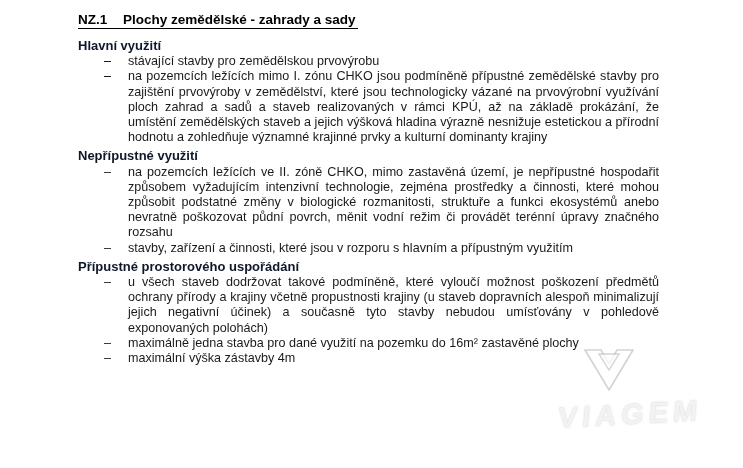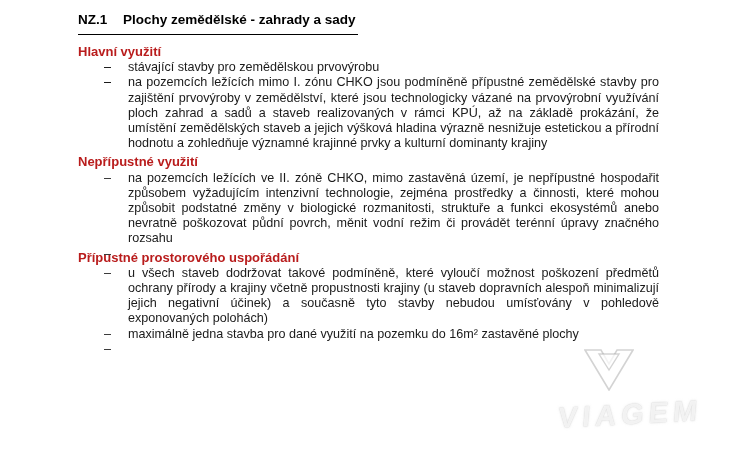--- a/index.html
+++ b/index.html
@@ -18,27 +18,27 @@
   .content {
     position: absolute;
     left: 78px; top: 12px;
     width: 581px;
     color: #191919;
   }
   .doc-title { margin: 0 0 9px 0; font-size: 13.5px; font-weight: 700; color: #000; }
   .title-underline {
     display: inline-block;
     border-bottom: 1.6px solid #000;
-    padding-bottom: 7px;
+    padding-bottom: 1px;
     padding-right: 2px;
   }
   .title-num { display: inline-block; width: 45px; }
   .doc-section { margin: 0; }
   .sec-heading {
-    font-size: 13px; font-weight: 700; color: #b91c1c;
+    font-size: 13px; font-weight: 700; color: #0f172a;
     margin: 3px 0 1px 0;
     line-height: 15.2px;
   }
   .sec-list { list-style: none; margin: 0; padding: 0; }
   .sec-item {
     position: relative;
     padding-left: 50px;
     font-size: 12.6px;
     line-height: 15.2px;
     text-align: justify;
@@ -107,36 +107,38 @@
   </section>
         <section class="doc-section">
     <h2 class="sec-heading">Nepřípustné využití</h2>
     <ul class="sec-list">
             <li class="sec-item">
     <span class="dash">–</span>
     <span class="item-text">na pozemcích ležících ve II. zóně CHKO, mimo zastavěná území, je nepřípustné hospodařit způsobem vyžadujícím intenzivní technologie, zejména prostředky a činnosti, které mohou způsobit podstatné změny v biologické rozmanitosti, struktuře a funkci ekosystémů anebo nevratně poškozovat půdní povrch, měnit vodní režim či provádět terénní úpravy značného rozsahu</span>
   </li>
             <li class="sec-item">
     <span class="dash">–</span>
+    <span class="item-text">stavby, zařízení a činnosti, které jsou v rozporu s hlavním a přípustným využitím</span>
   </li>
           </ul>
   </section>
         <section class="doc-section">
     <h2 class="sec-heading">Přípustné prostorového uspořádání</h2>
     <ul class="sec-list">
             <li class="sec-item">
     <span class="dash">–</span>
     <span class="item-text">u všech staveb dodržovat takové podmíněně, které vyloučí možnost poškození předmětů ochrany přírody a krajiny včetně propustnosti krajiny (u staveb dopravních alespoň minimalizují jejich negativní účinek) a současně tyto stavby nebudou umísťovány v pohledově exponovaných polohách)</span>
   </li>
             <li class="sec-item">
     <span class="dash">–</span>
     <span class="item-text">maximálně jedna stavba pro dané využití na pozemku do 16m² zastavěné plochy</span>
   </li>
             <li class="sec-item">
     <span class="dash">–</span>
+    <span class="item-text">maximální výška zástavby 4m</span>
   </li>
           </ul>
   </section>
       </div>
   </div>
 
   <div class="watermark">
     <svg class="wm-logo" width="50" height="42" viewBox="0 0 50 42">
       <polygon points="1,1 17,1 25,15 33,1 49,1 25,41" fill="rgba(255,255,255,0.72)" stroke="rgba(175,175,175,0.55)" stroke-width="1.6"></polygon>
       <polygon points="15,5 35,5 25,21" fill="rgba(255,255,255,0.72)" stroke="rgba(175,175,175,0.55)" stroke-width="1.4"></polygon>

